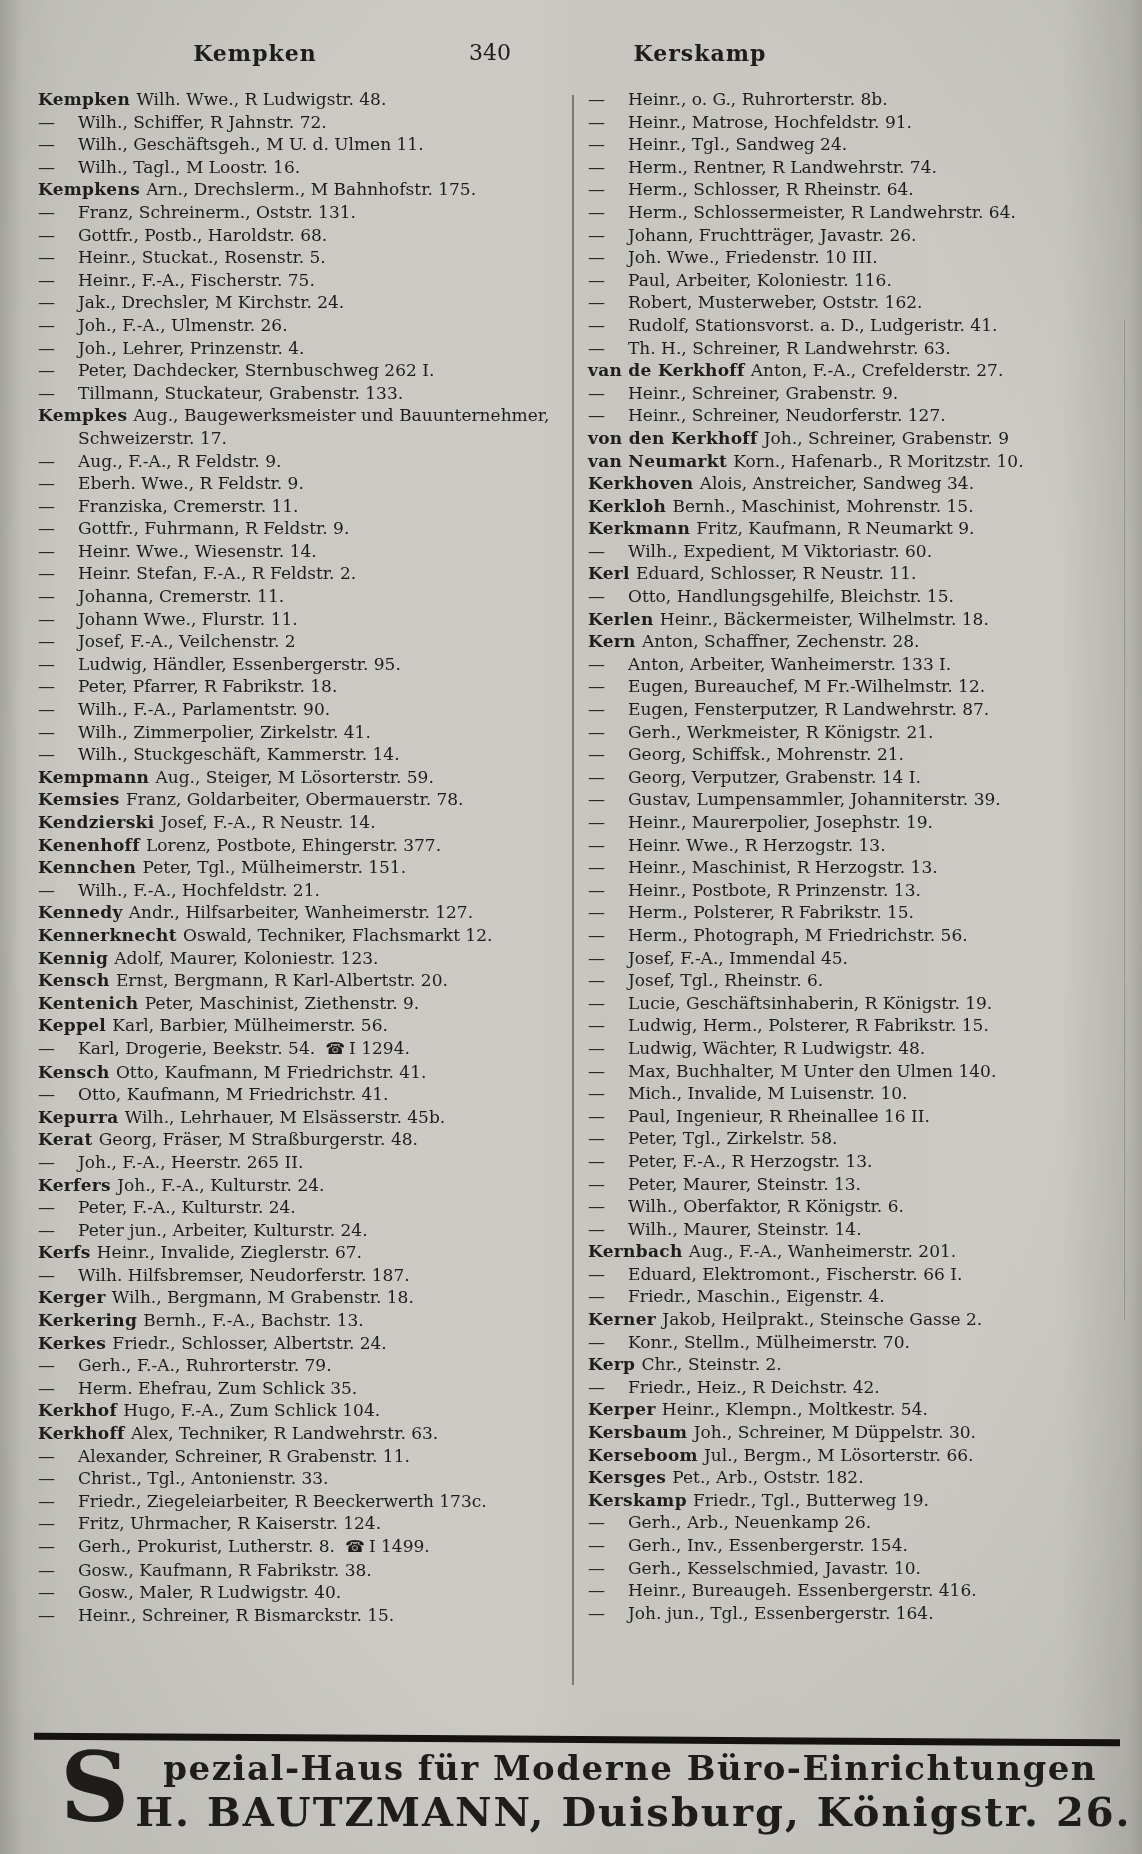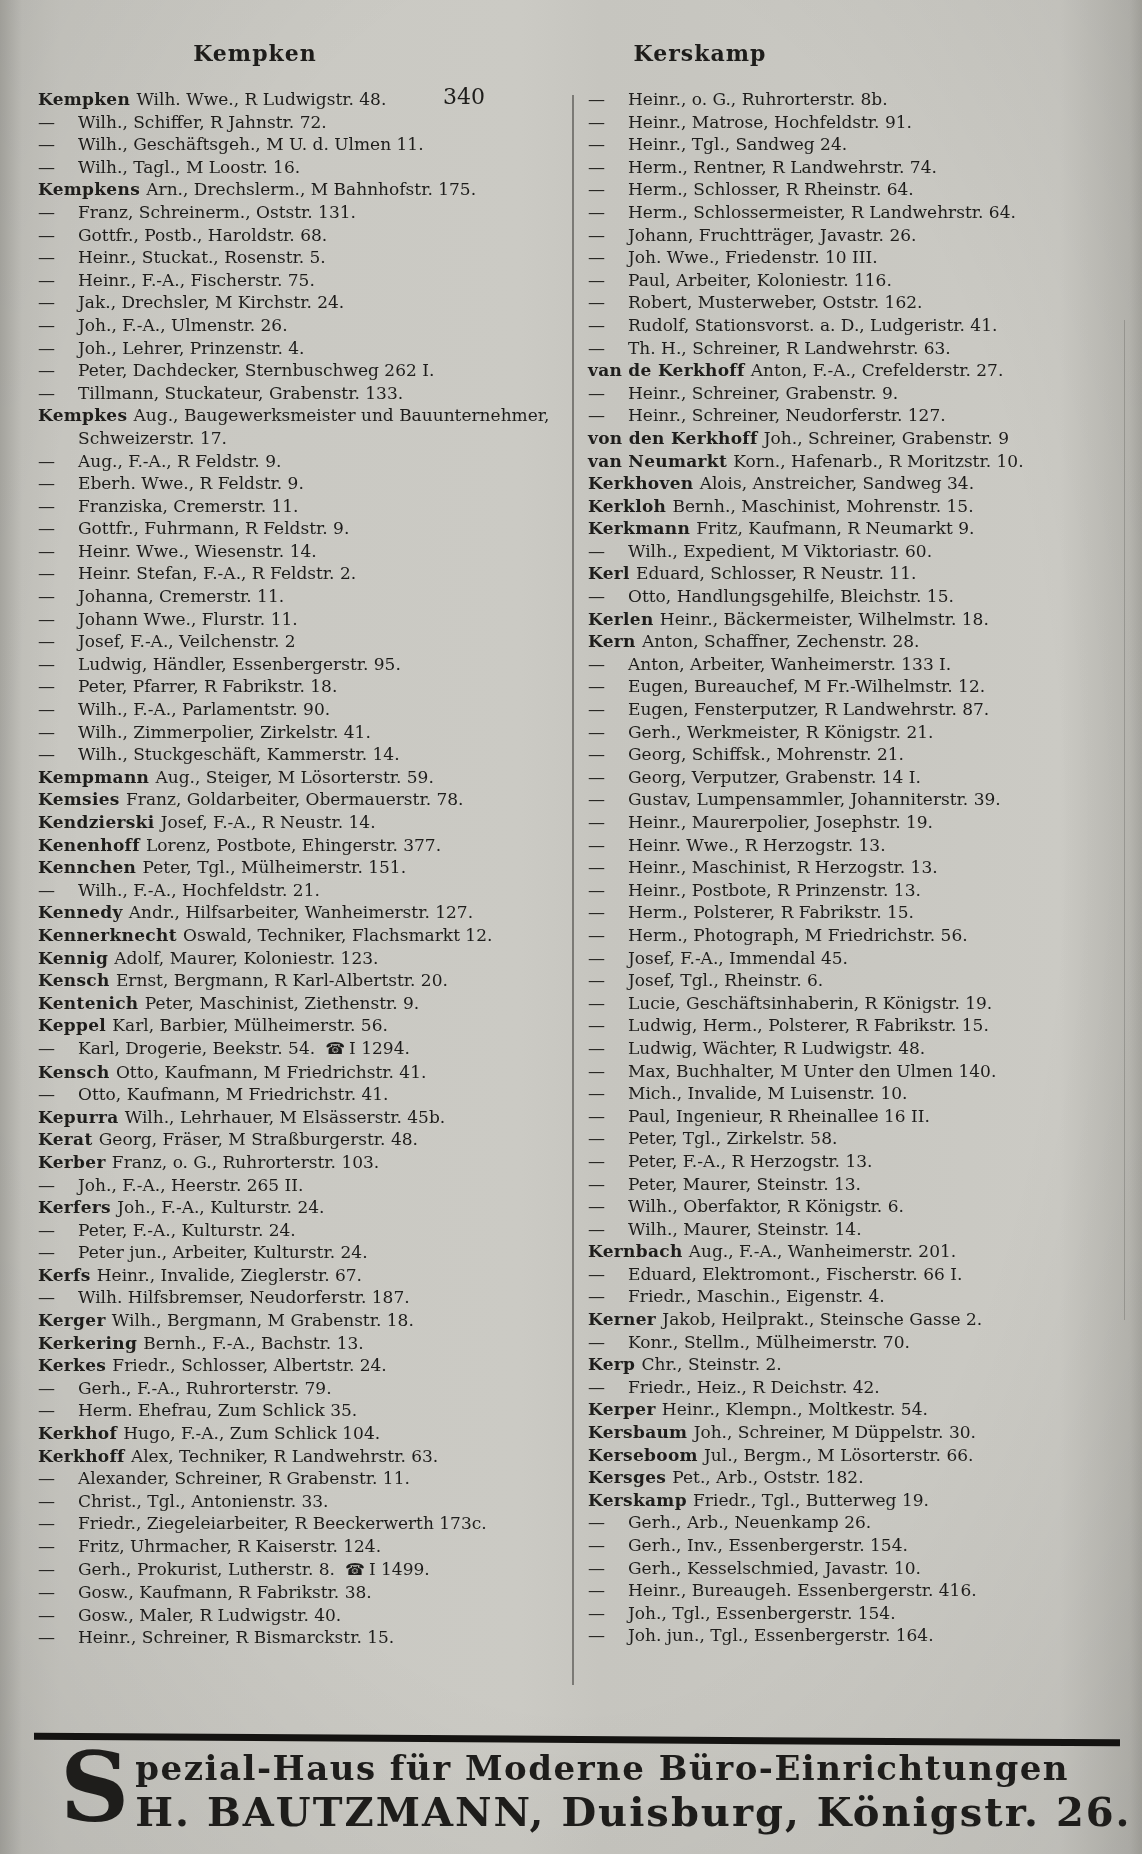--- a/index.html
+++ b/index.html
@@ -11,41 +11,41 @@
     font-family:"DejaVu Serif", serif;
     color:#1e1d1b;
   }
   .vignette{
     position:absolute;inset:0;pointer-events:none;
     background:radial-gradient(ellipse at 50% 45%, rgba(0,0,0,0) 60%, rgba(0,0,0,0.08) 100%);
   }
   
   .running-head{position:absolute;top:40px;left:0;width:100%;height:34px;}
   .head-left{position:absolute;left:255px;transform:translateX(-50%);font-weight:bold;font-size:22px;letter-spacing:1px;}
-  .head-page{position:absolute;left:464px;transform:translateX(-50%);font-size:22px;margin-top:44px;}
+  .head-page{position:absolute;left:490px;transform:translateX(-50%);font-size:22px;}
   .head-right{position:absolute;left:700px;transform:translateX(-50%);font-weight:bold;font-size:22px;letter-spacing:1px;}
   
   .col{position:absolute;top:88px;font-size:17px;line-height:22.6px;}
   .col-left{left:38px;width:520px;}
   .col-right{left:588px;width:528px;}
   .entry{padding-left:40px;text-indent:-40px;white-space:normal;}
   .entry .lead{font-weight:bold;letter-spacing:0.3px;}
   .entry .dash{display:inline-block;width:40px;text-indent:0;}
   .entry .phone-ico{font-family:"DejaVu Sans", sans-serif;font-size:16px;padding:0 4px 0 10px;}
   .divider{position:absolute;left:572px;top:95px;width:2px;height:1590px;background:rgba(60,58,54,0.55);}
   .edge-line{position:absolute;left:1124px;top:320px;width:1px;height:1000px;background:rgba(60,58,54,0.25);}
   
   .footer-rule{position:absolute;left:34px;top:1736px;width:1086px;height:7px;background:#141311;transform:rotate(0.35deg);}
   .ad{position:absolute;left:60px;top:1748px;display:flex;align-items:flex-start;}
   .ad .dropcap{
     font-size:96px;line-height:80px;font-weight:bold;display:block;margin-right:6px;
     font-family:"DejaVu Serif", serif;
   }
   .ad-lines{display:flex;flex-direction:column;}
-  .ad-line1{font-size:34px;font-weight:bold;letter-spacing:1.5px;line-height:40px;white-space:nowrap;}
+  .ad-line1{font-size:34px;font-weight:bold;letter-spacing:1.5px;line-height:40px;white-space:nowrap;margin-left:28px;}
   .ad-line2{font-size:40px;font-weight:bold;letter-spacing:2px;line-height:48px;white-space:nowrap;text-align:center;}
 </style>
 </head>
 <body>
 
 <div class="vignette"></div>
 
 <div class="running-head">
   <span class="head-left">Kempken</span>
   <span class="head-page">340</span>
@@ -95,21 +95,20 @@
     <div class="entry"><span class="lead">Kennerknecht </span><span>Oswald, Techniker, Flachsmarkt 12.</span></div>
     <div class="entry"><span class="lead">Kennig </span><span>Adolf, Maurer, Koloniestr. 123.</span></div>
     <div class="entry"><span class="lead">Kensch </span><span>Ernst, Bergmann, R Karl-Albertstr. 20.</span></div>
     <div class="entry"><span class="lead">Kentenich </span><span>Peter, Maschinist, Ziethenstr. 9.</span></div>
     <div class="entry"><span class="lead">Keppel </span><span>Karl, Barbier, Mülheimerstr. 56.</span></div>
     <div class="entry"><span class="dash">—</span><span>Karl, Drogerie, Beekstr. 54.</span><span class="phone-ico">☎</span><span>I 1294.</span></div>
     <div class="entry"><span class="lead">Kensch </span><span>Otto, Kaufmann, M Friedrichstr. 41.</span></div>
     <div class="entry"><span class="dash">—</span><span>Otto, Kaufmann, M Friedrichstr. 41.</span></div>
     <div class="entry"><span class="lead">Kepurra </span><span>Wilh., Lehrhauer, M Elsässerstr. 45b.</span></div>
     <div class="entry"><span class="lead">Kerat </span><span>Georg, Fräser, M Straßburgerstr. 48.</span></div>
-    <div class="entry"><span class="lead">Kerber </span><span>Franz, o. G., Ruhrorterstr. 103.</span></div>
     <div class="entry"><span class="dash">—</span><span>Joh., F.-A., Heerstr. 265 II.</span></div>
     <div class="entry"><span class="lead">Kerfers </span><span>Joh., F.-A., Kulturstr. 24.</span></div>
     <div class="entry"><span class="dash">—</span><span>Peter, F.-A., Kulturstr. 24.</span></div>
     <div class="entry"><span class="dash">—</span><span>Peter jun., Arbeiter, Kulturstr. 24.</span></div>
     <div class="entry"><span class="lead">Kerfs </span><span>Heinr., Invalide, Zieglerstr. 67.</span></div>
     <div class="entry"><span class="dash">—</span><span>Wilh. Hilfsbremser, Neudorferstr. 187.</span></div>
     <div class="entry"><span class="lead">Kerger </span><span>Wilh., Bergmann, M Grabenstr. 18.</span></div>
     <div class="entry"><span class="lead">Kerkering </span><span>Bernh., F.-A., Bachstr. 13.</span></div>
     <div class="entry"><span class="lead">Kerkes </span><span>Friedr., Schlosser, Albertstr. 24.</span></div>
     <div class="entry"><span class="dash">—</span><span>Gerh., F.-A., Ruhrorterstr. 79.</span></div>
@@ -186,21 +185,20 @@
     <div class="entry"><span class="dash">—</span><span>Friedr., Heiz., R Deichstr. 42.</span></div>
     <div class="entry"><span class="lead">Kerper </span><span>Heinr., Klempn., Moltkestr. 54.</span></div>
     <div class="entry"><span class="lead">Kersbaum </span><span>Joh., Schreiner, M Düppelstr. 30.</span></div>
     <div class="entry"><span class="lead">Kerseboom </span><span>Jul., Bergm., M Lösorterstr. 66.</span></div>
     <div class="entry"><span class="lead">Kersges </span><span>Pet., Arb., Oststr. 182.</span></div>
     <div class="entry"><span class="lead">Kerskamp </span><span>Friedr., Tgl., Butterweg 19.</span></div>
     <div class="entry"><span class="dash">—</span><span>Gerh., Arb., Neuenkamp 26.</span></div>
     <div class="entry"><span class="dash">—</span><span>Gerh., Inv., Essenbergerstr. 154.</span></div>
     <div class="entry"><span class="dash">—</span><span>Gerh., Kesselschmied, Javastr. 10.</span></div>
     <div class="entry"><span class="dash">—</span><span>Heinr., Bureaugeh. Essenbergerstr. 416.</span></div>
-    <div class="entry"><span class="dash">—</span><span>Joh., Tgl., Essenbergerstr. 154.</span></div>
     <div class="entry"><span class="dash">—</span><span>Joh. jun., Tgl., Essenbergerstr. 164.</span></div>
   </div>
 
 <div class="footer-rule"></div>
 <div class="ad">
   <span class="dropcap">S</span>
   <div class="ad-lines">
     <div class="ad-line1">pezial-Haus für Moderne Büro-Einrichtungen</div>
     <div class="ad-line2">H. BAUTZMANN, Duisburg, Königstr. 26.</div>
   </div>

